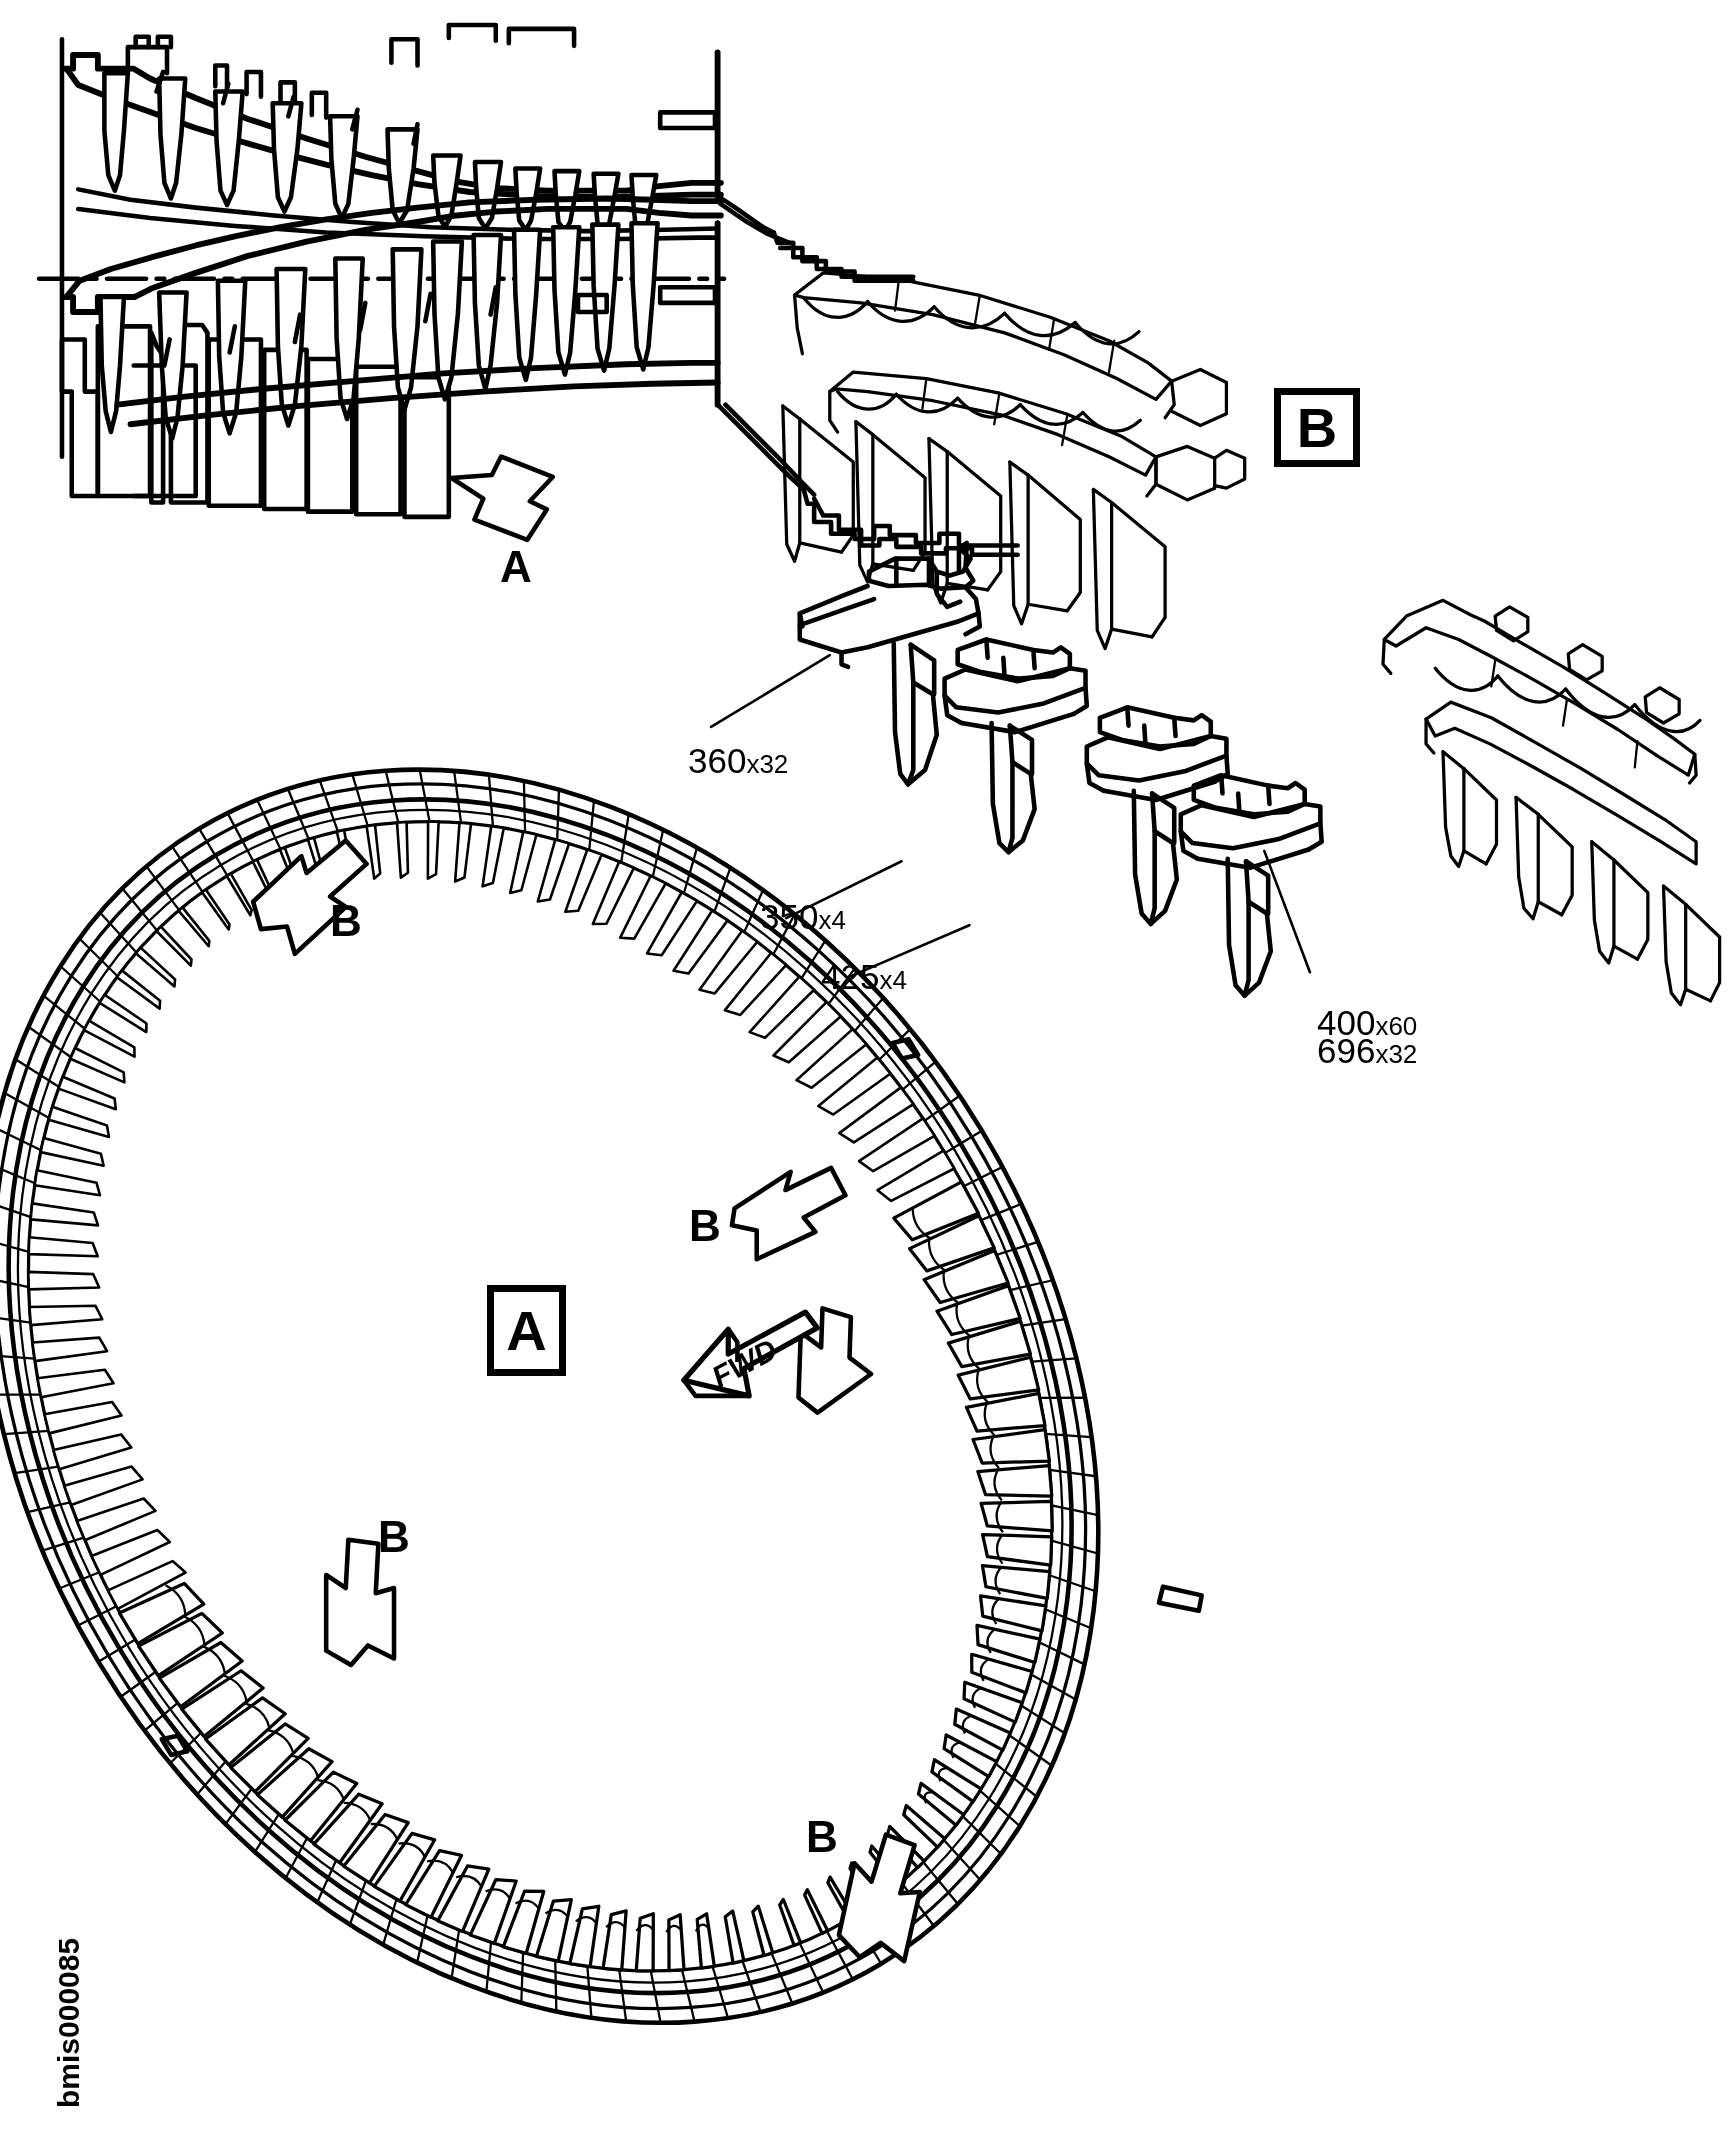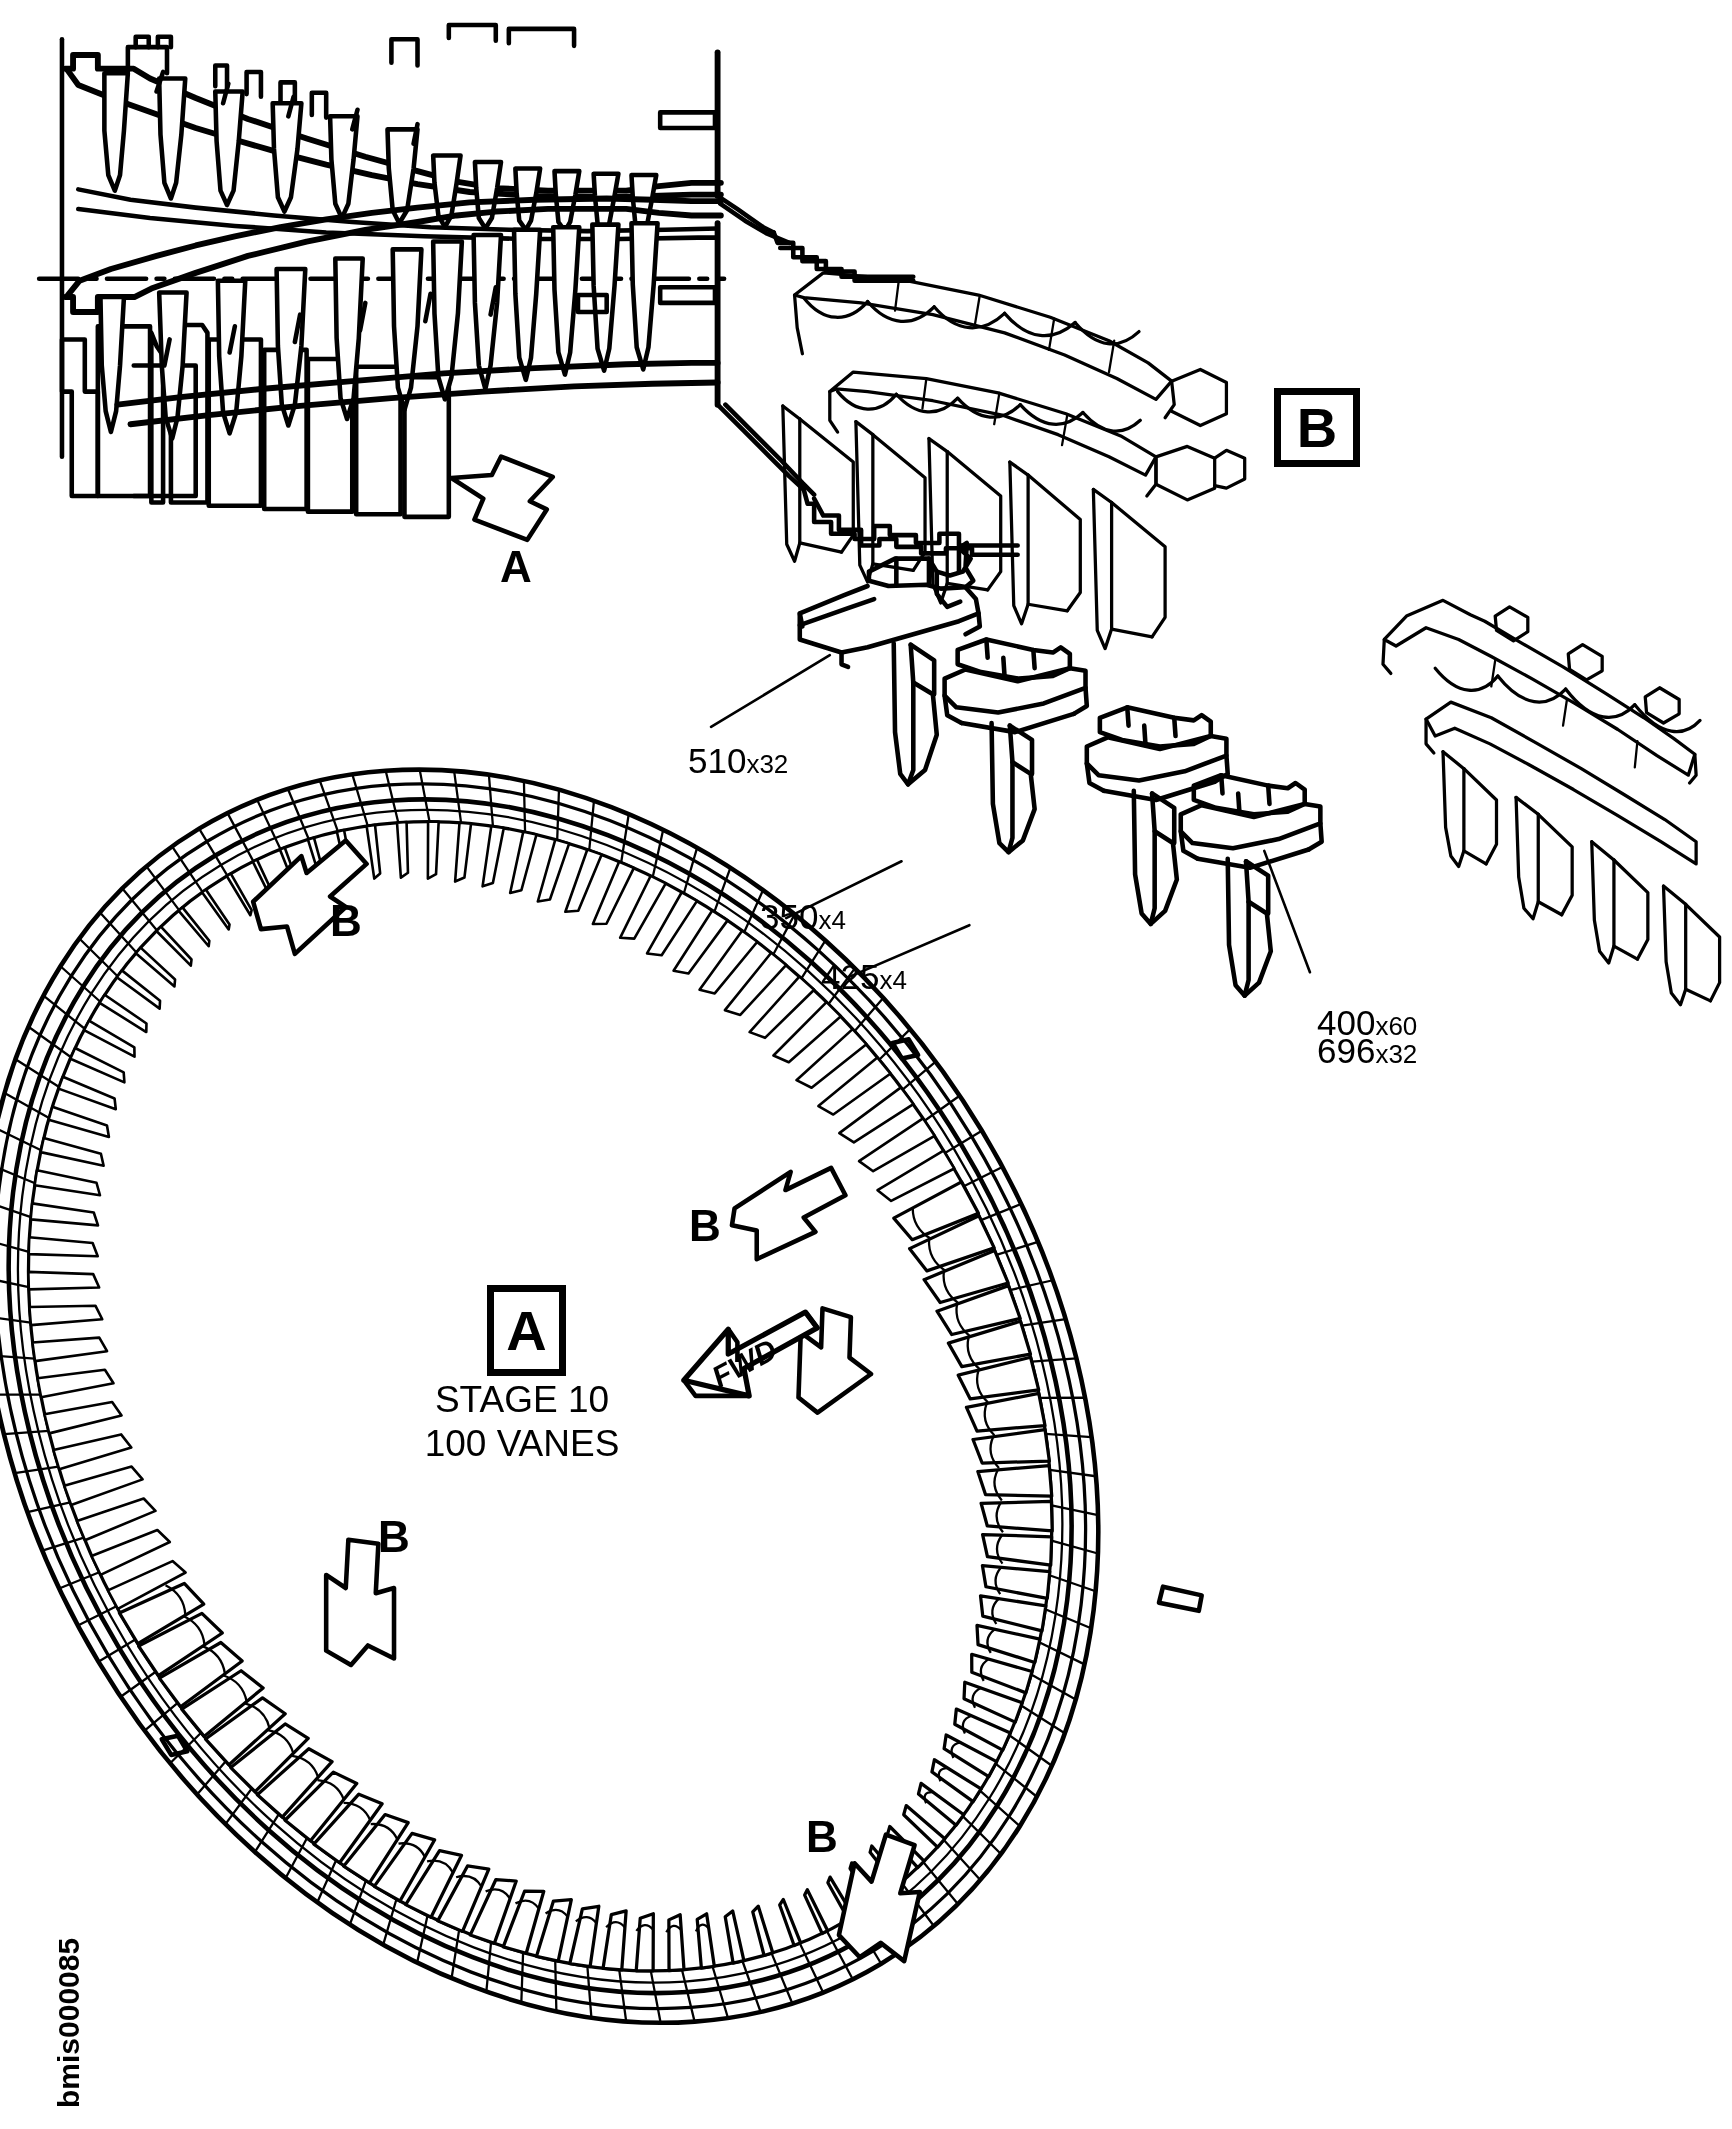--- a/index.html
+++ b/index.html
@@ -852,21 +852,21 @@
 
     <text x="118" y="112" fill="#000" font-family="'Liberation Sans',sans-serif" font-size="46" font-weight="700" font-style="italic" transform="rotate(-28 118 112)" text-anchor="middle">FWD</text>
   </g>
 </svg>
 
 <div class="arrowletter" style="left:500px;top:545px;">A</div>
 
 <div class="boxletter" style="left:1274px;top:388px;width:72px;height:65px;">B</div>
 
 <div class="lbl partnum" style="left:688px;top:741px;">
-  <span>510</span><span class="qty">x32</span>
+  <span>360</span><span class="qty">x32</span>
 </div>
 
 <div class="lbl partnum" style="left:760px;top:897px;">
   <span>350</span><span class="qty">x4</span>
 </div>
 
 <div class="lbl partnum" style="left:821px;top:957px;">
   <span>425</span><span class="qty">x4</span>
 </div>
 
@@ -881,21 +881,17 @@
 <div class="arrowletter" style="left:330px;top:899px;">B</div>
 
 <div class="arrowletter" style="left:689px;top:1204px;">B</div>
 
 <div class="arrowletter" style="left:378px;top:1515px;">B</div>
 
 <div class="arrowletter" style="left:806px;top:1815px;">B</div>
 
 <div class="boxletter" style="left:487px;top:1285px;width:65px;height:77px;">A</div>
 
-<div class="stagetext" style="left:398px;top:1378px;width:248px;">
-  <div>STAGE 10</div>
-  <div>100 VANES</div>
+
+<div class="figid" style="left:52px;top:2108px;">bmis000085</div>
+
 </div>
 
-<div class="figid" style="left:52px;top:2108px;">bmis000085</div>
-
-</div>
-
 
 </body></html>

